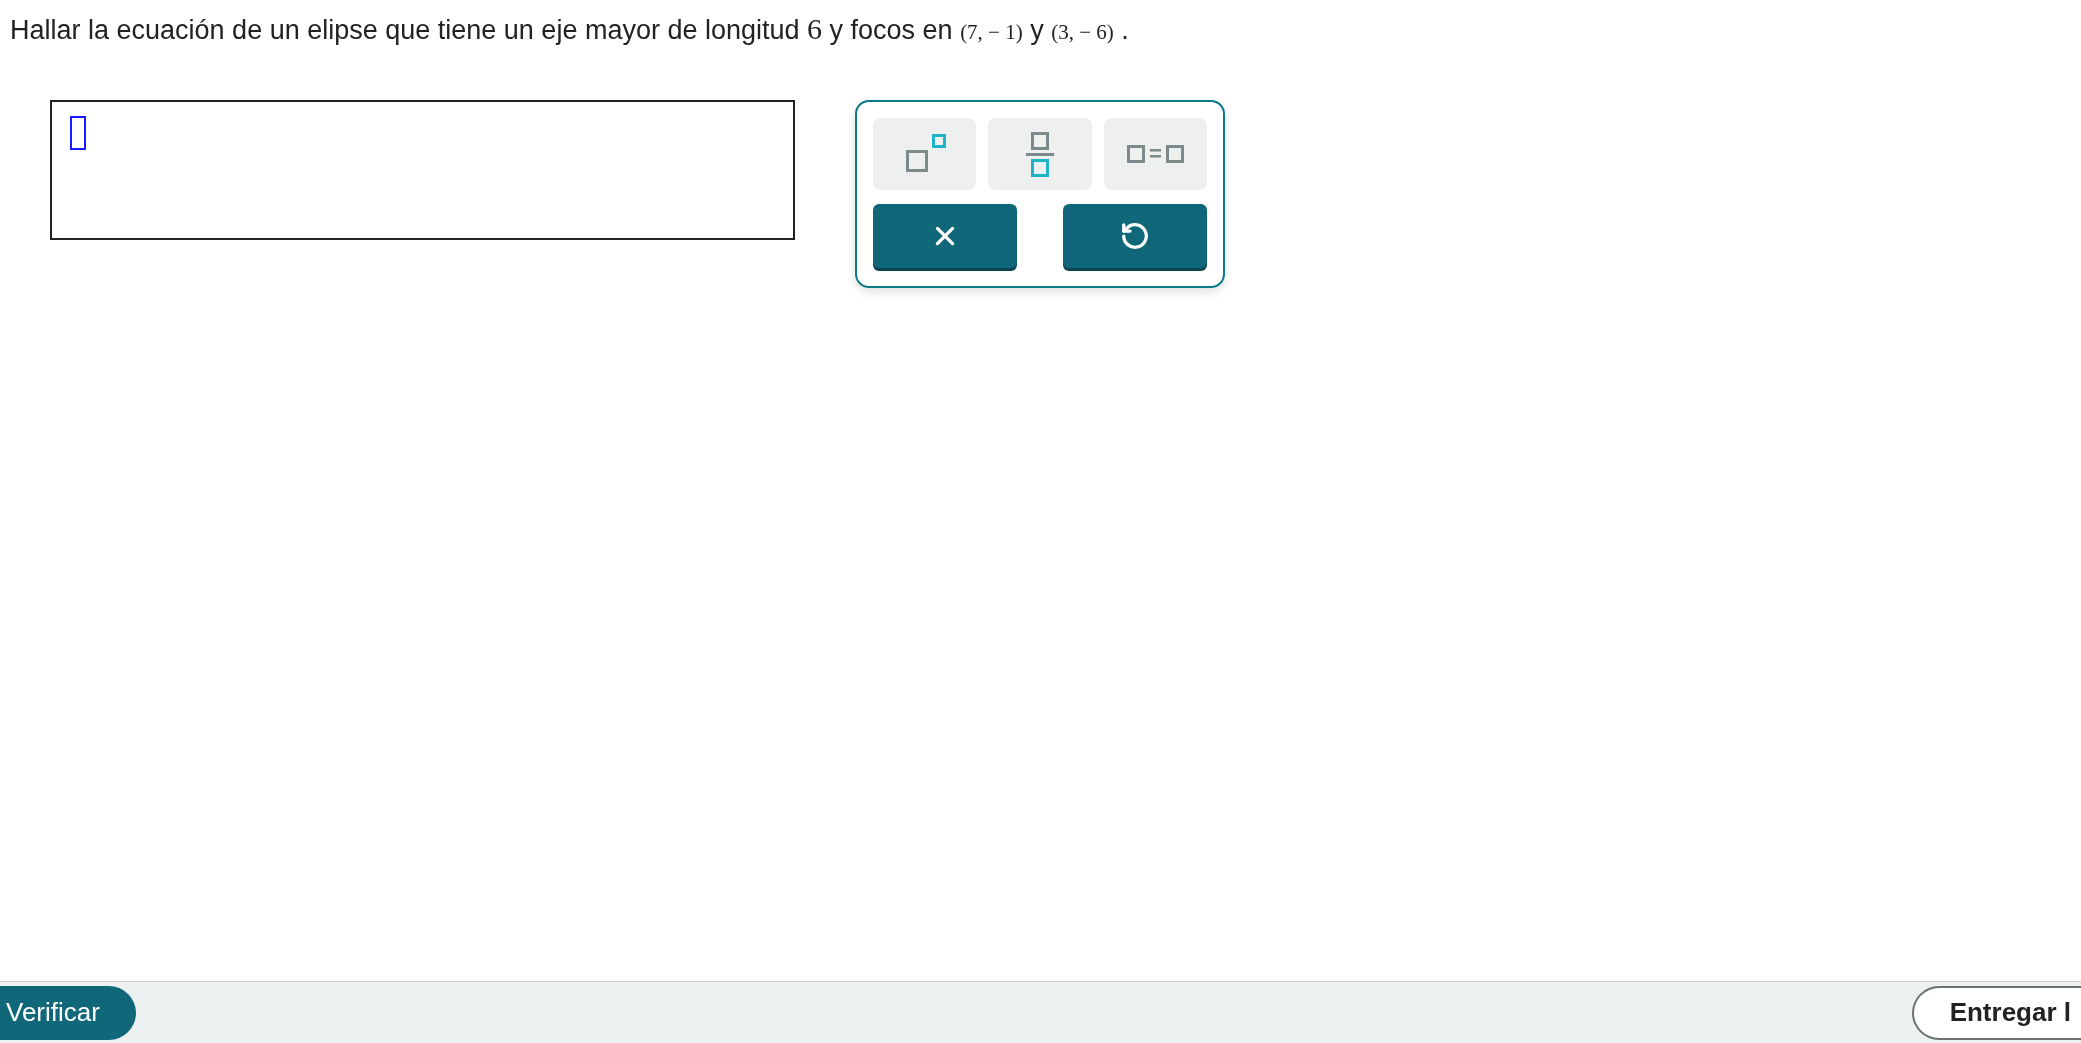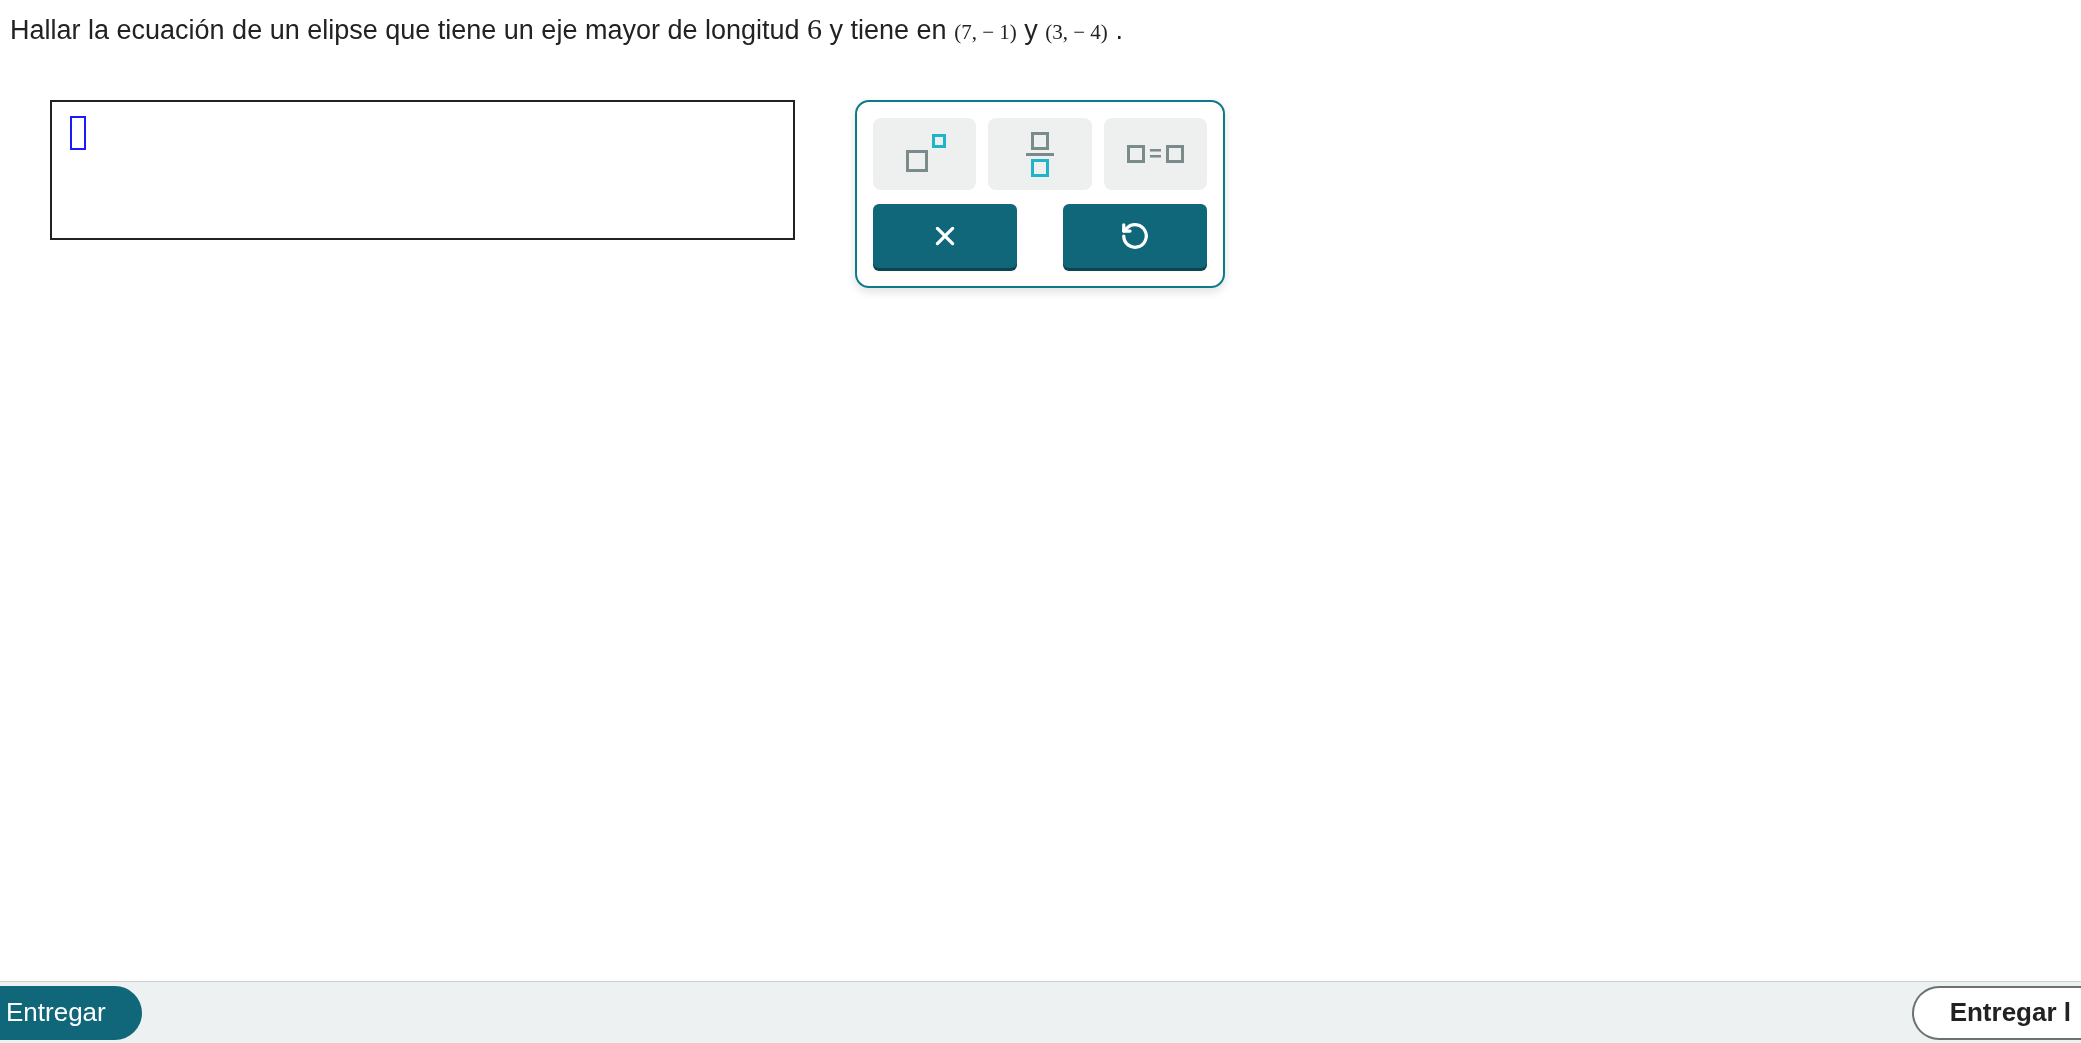--- a/index.html
+++ b/index.html
@@ -198,24 +198,24 @@
       justify-content: flex-end;
     }
     svg { display: block; }
   </style>
 </head>
 <body>
 
 <div class="question-text">
   <span>Hallar la ecuación de un elipse que tiene un eje mayor de longitud </span>
   <span class="math-serif">6</span>
-  <span> y tiene en </span>
+  <span> y focos en </span>
   <span class="paren">(7, − 1)</span>
   <span> y </span>
-  <span class="paren">(3, − 4)</span>
+  <span class="paren">(3, − 6)</span>
   <span>.</span>
 </div>
 
 <div class="content-row">
 
   <div class="answer-box">
     <span class="cursor-placeholder"></span>
   </div>
 
   <div class="keypad">
@@ -254,18 +254,18 @@
           <path d="M3 12a9 9 0 1 0 3-6.7L3 8"></path>
           <polyline points="3 3 3 8 8 8"></polyline>
         </svg>
       </button>
     </div>
   </div>
 </div>
 
 <div class="bottom-bar">
   <button class="verify-btn">
-    <span>Entregar</span>
+    <span>Verificar</span>
   </button>
   <button class="submit-btn">
     <span>Entregar l</span>
   </button>
 </div>
 
 </body></html>

